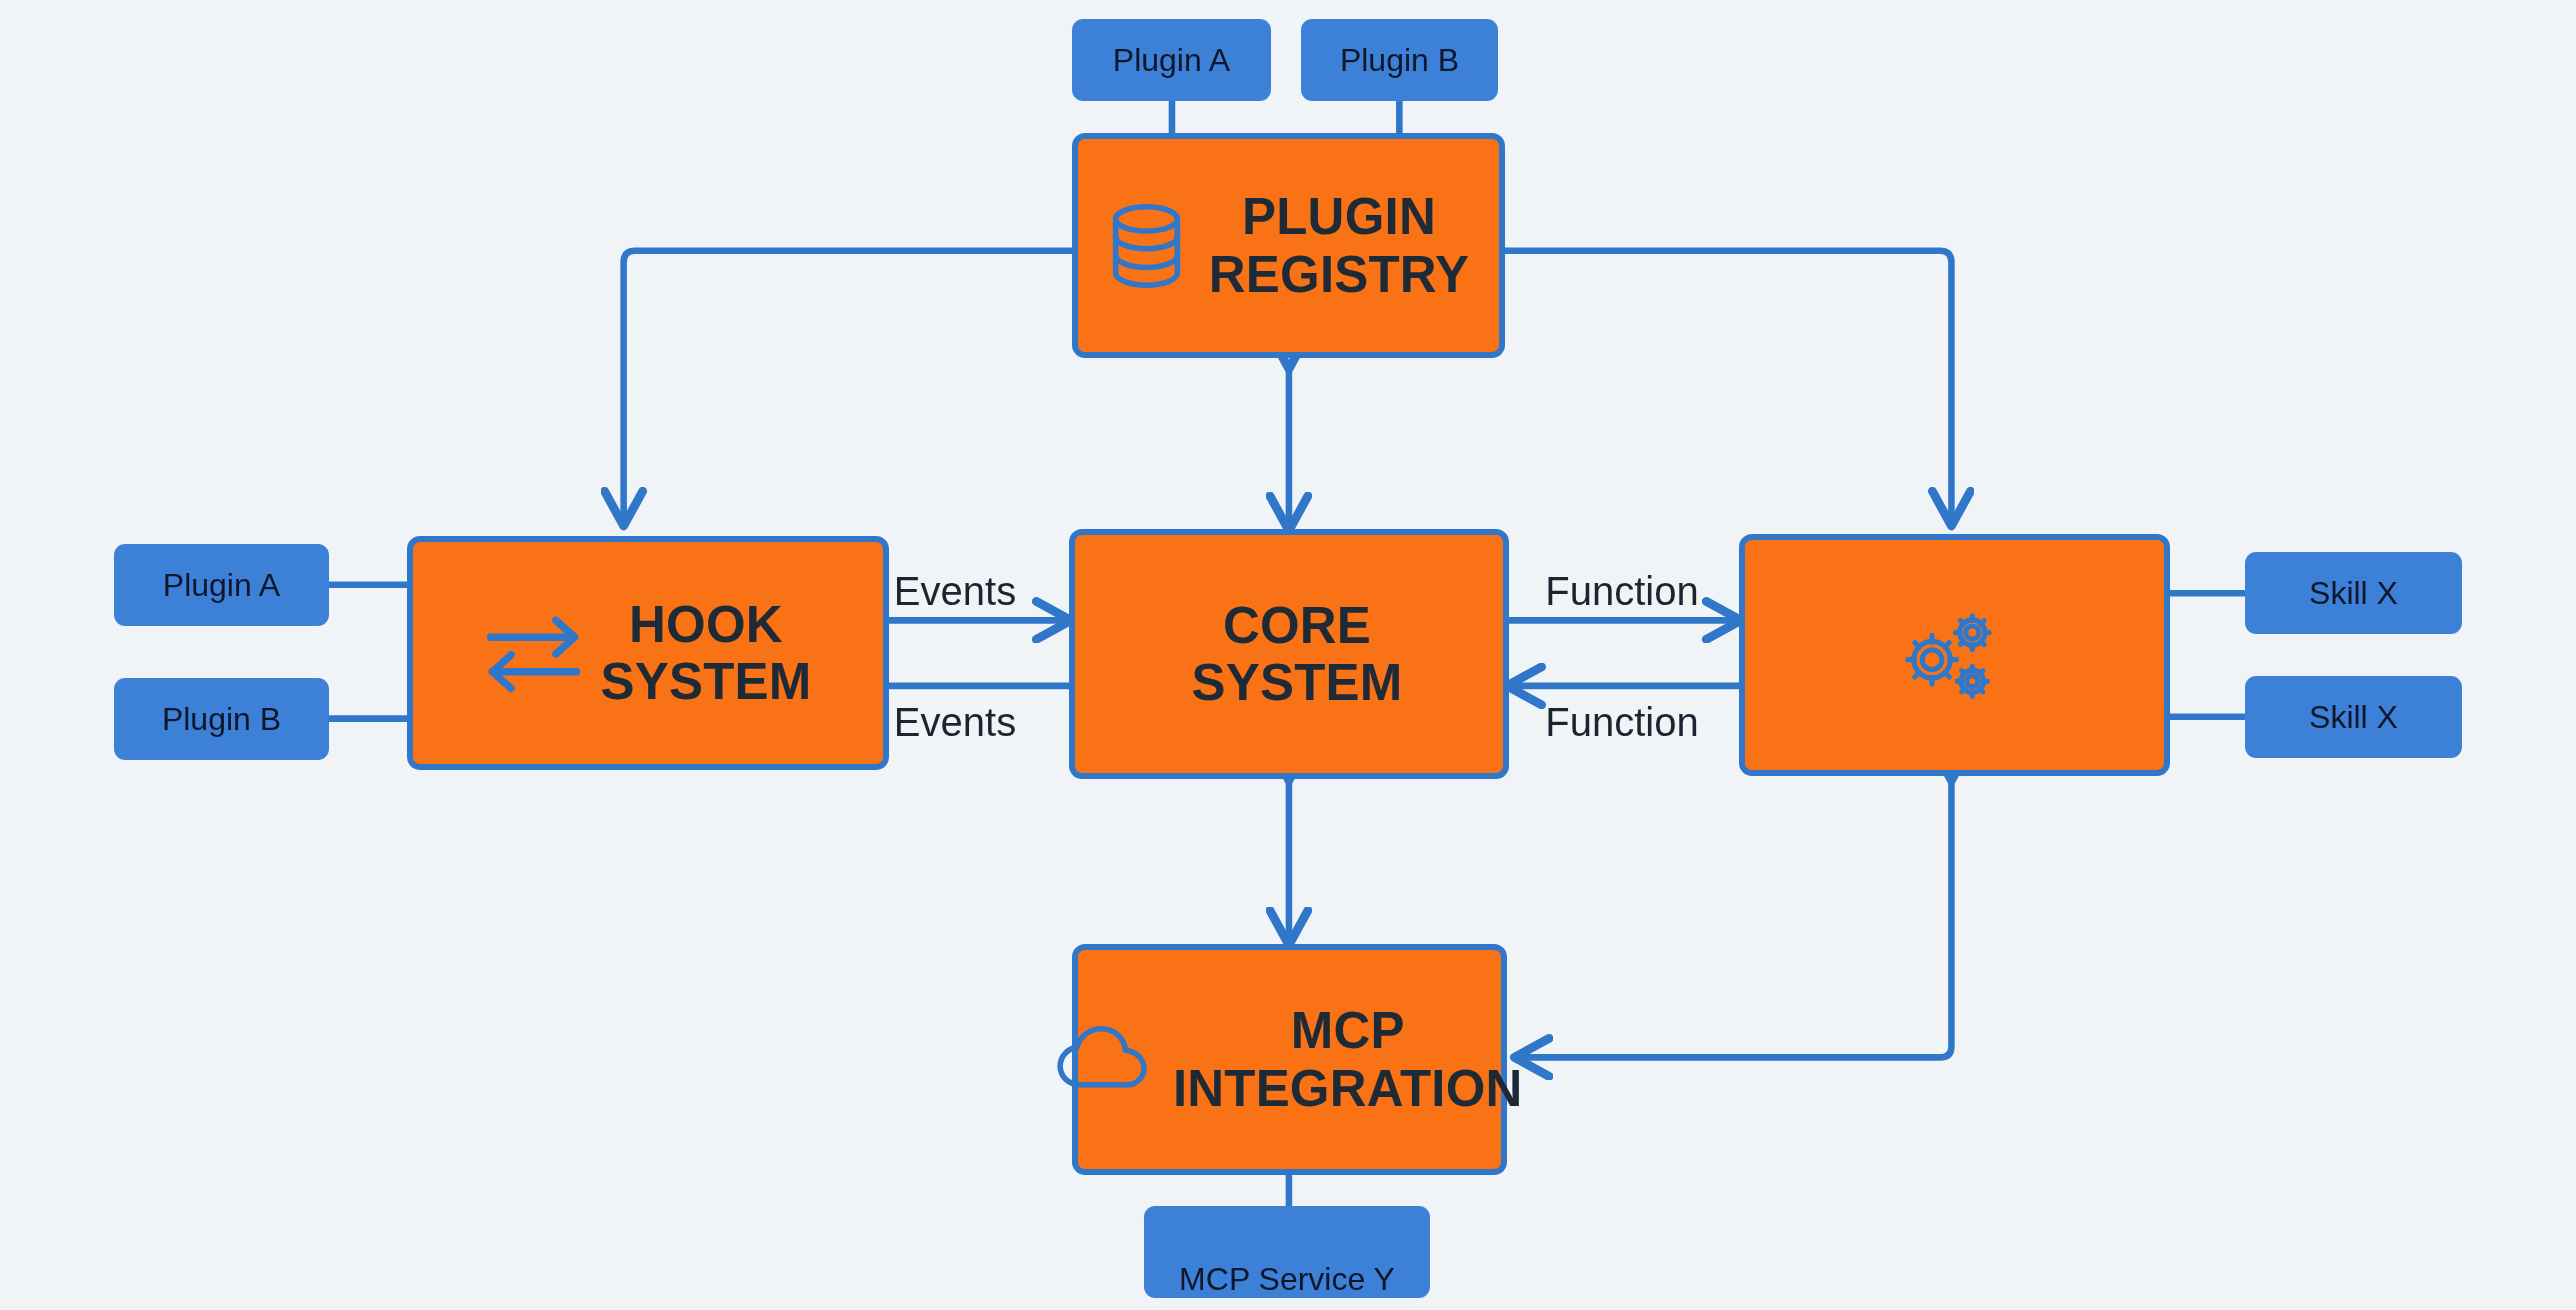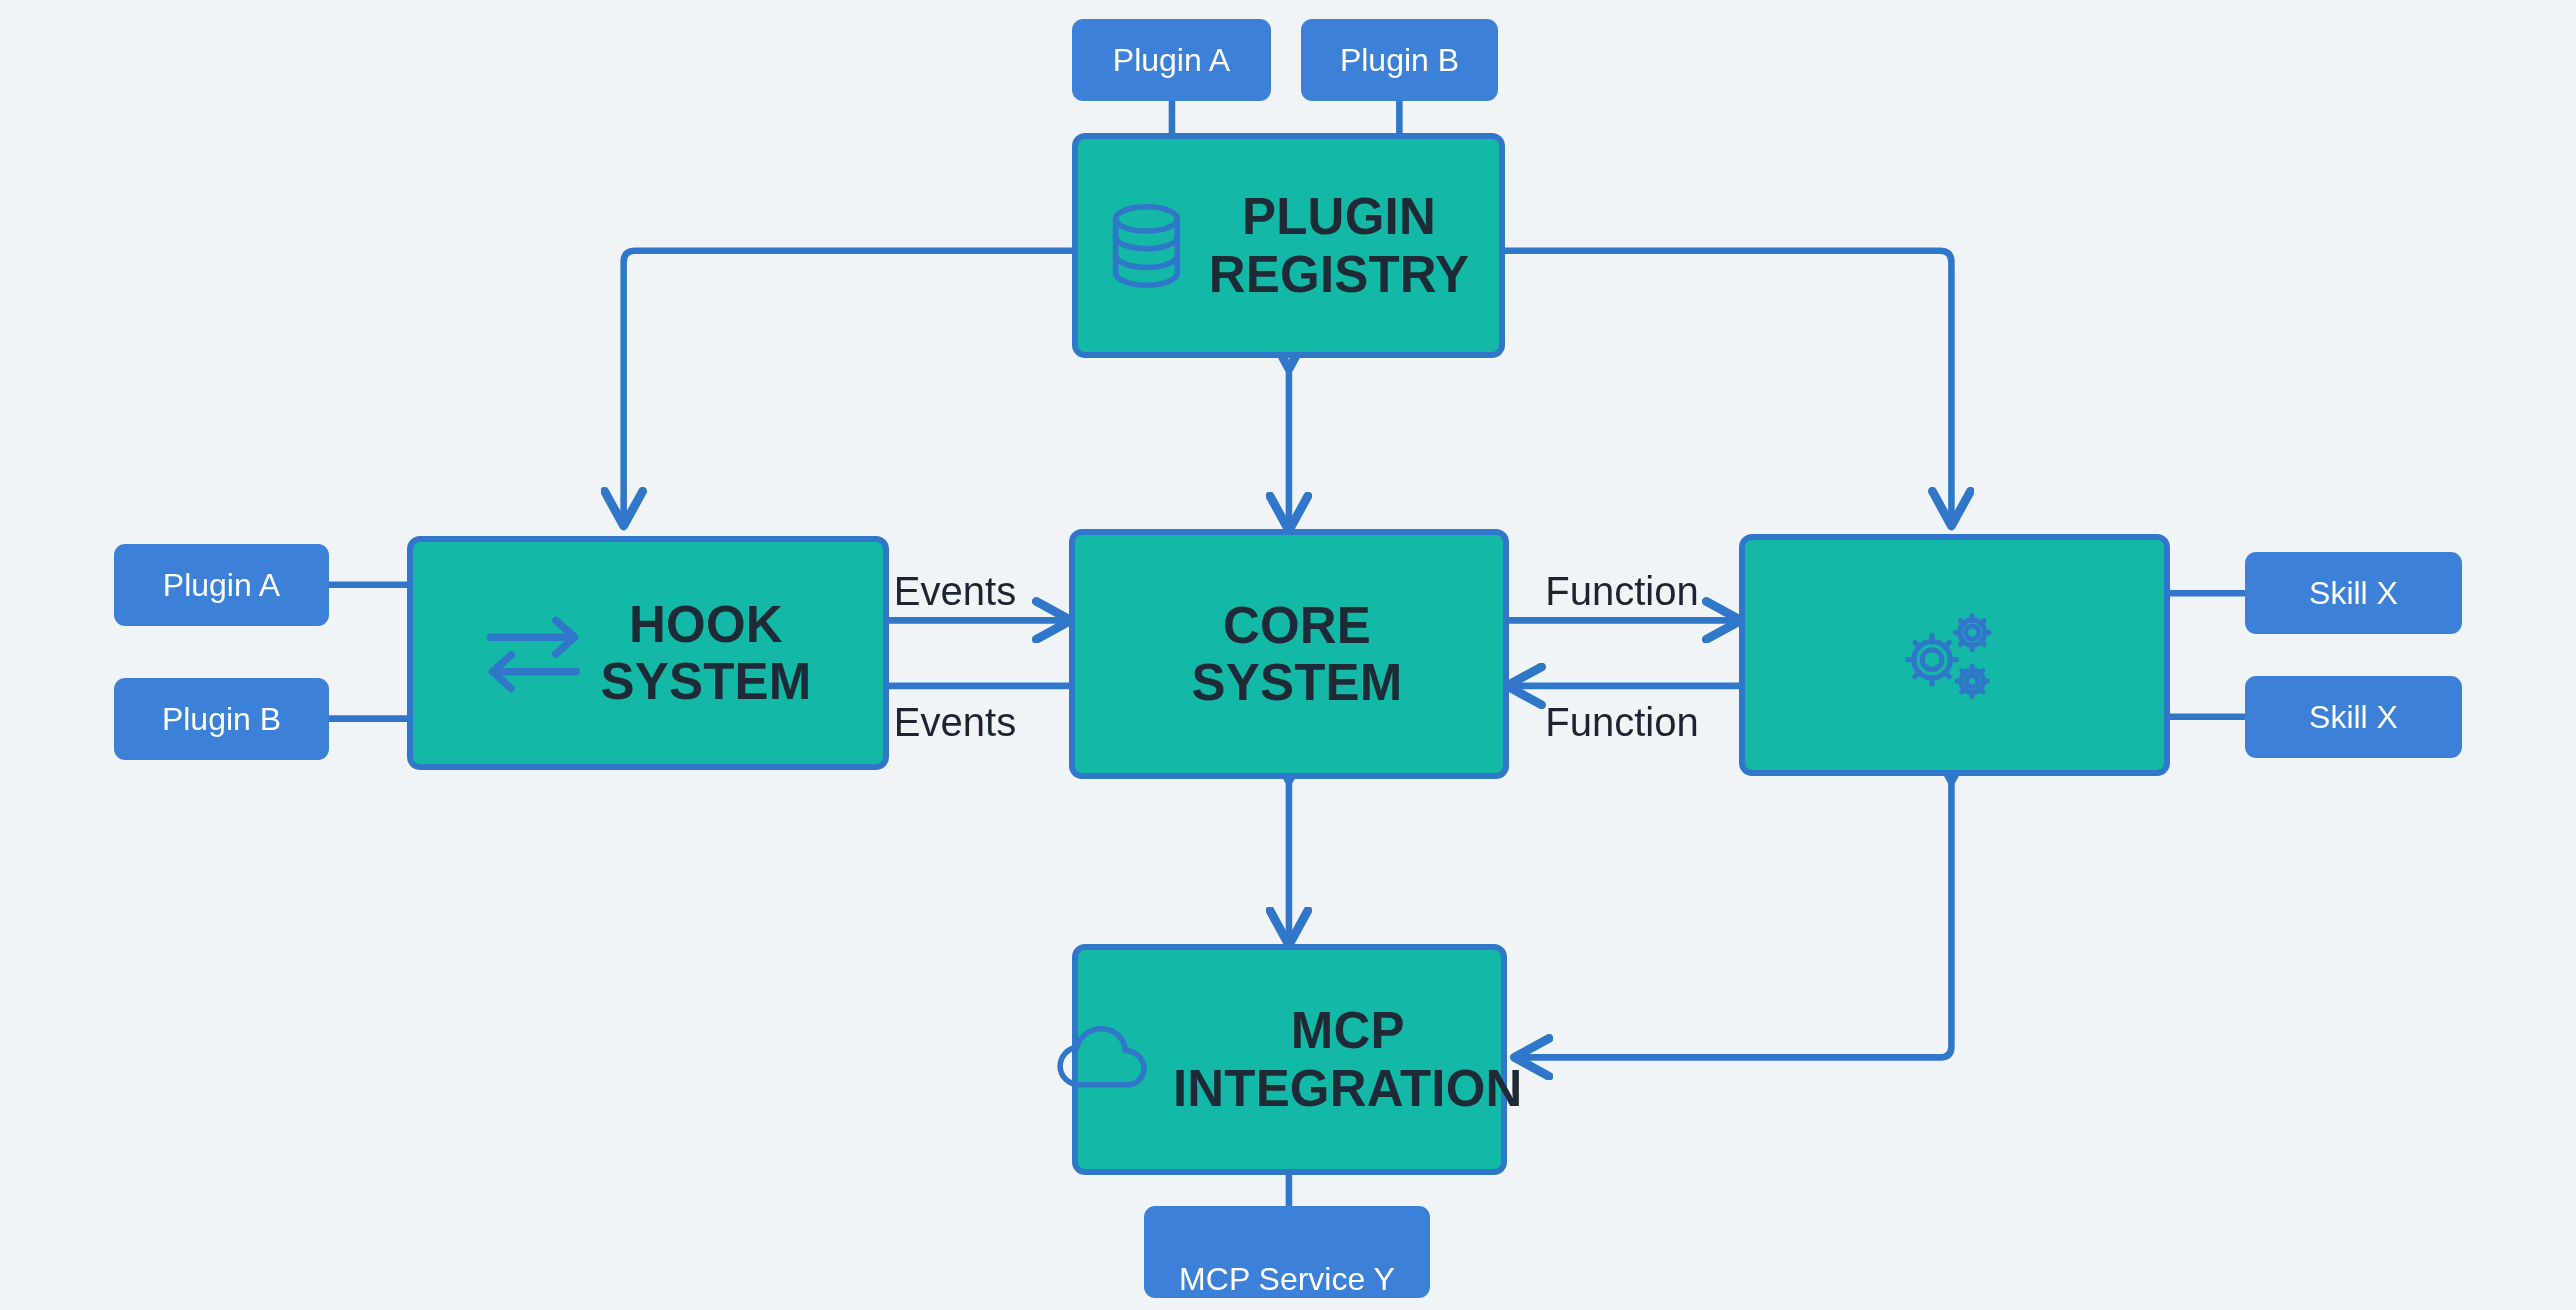--- a/index.html
+++ b/index.html
@@ -7,21 +7,21 @@
     width:2576px;height:1310px;
     background:#f1f4f7;
     font-family:"Liberation Sans", sans-serif;
     overflow:hidden;
   }
   #stage{position:relative;width:2576px;height:1310px;}
   #wires{position:absolute;left:0;top:0;width:2576px;height:1310px;}
 
   .card{
     position:absolute;
-    background:#14b8a6;
+    background:#f97316;
     border:6.6px solid #3077c9;
     border-radius:13px;
     box-sizing:border-box;
     display:flex;
     align-items:center;
     justify-content:center;
     gap:24px;
   }
   .card .label{
     color:#1f2a37;
@@ -35,21 +35,21 @@
   .card .glyph{display:flex;align-items:center;justify-content:center;}
 
   .pill{
     position:absolute;
     background:#3c80d8;
     border-radius:11.2px;
     box-sizing:border-box;
     display:flex;
     align-items:center;
     justify-content:center;
-    color:#ffffff;
+    color:#0f172a;
     font-size:32px;
     font-weight:400;
   }
 
   .edge-label{
     position:absolute;
     color:#1b2430;
     font-size:40px;
     font-weight:400;
     white-space:nowrap;

